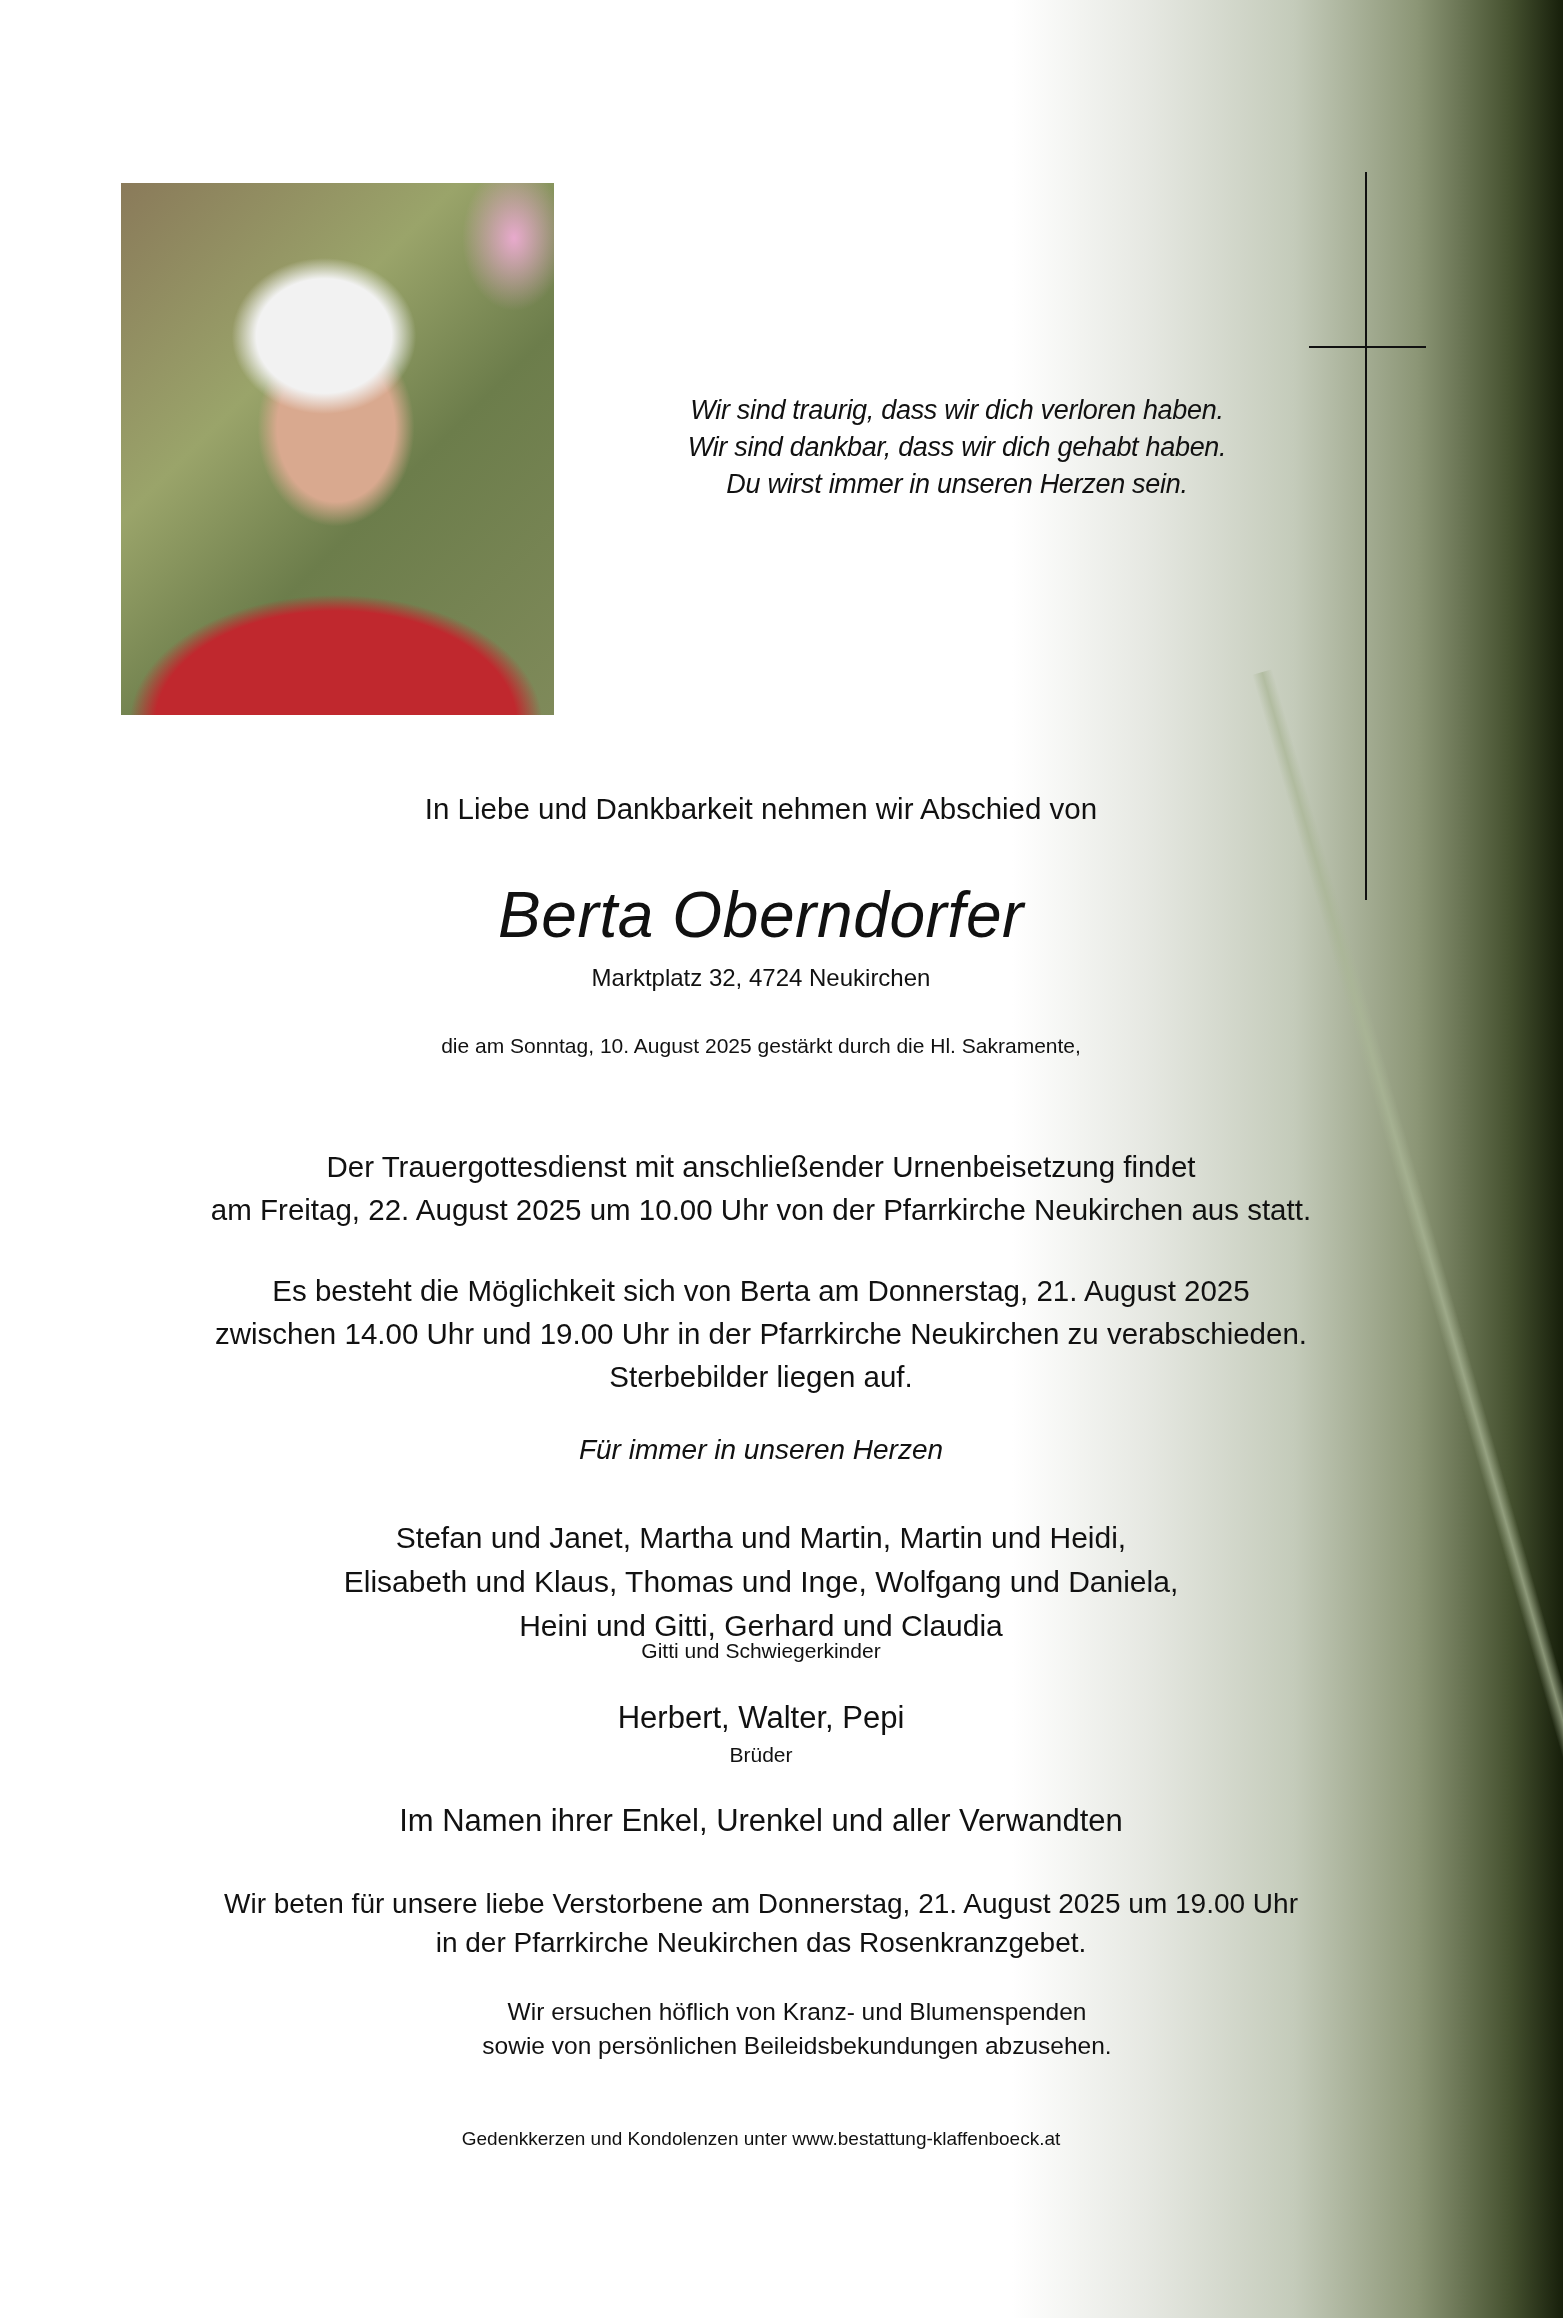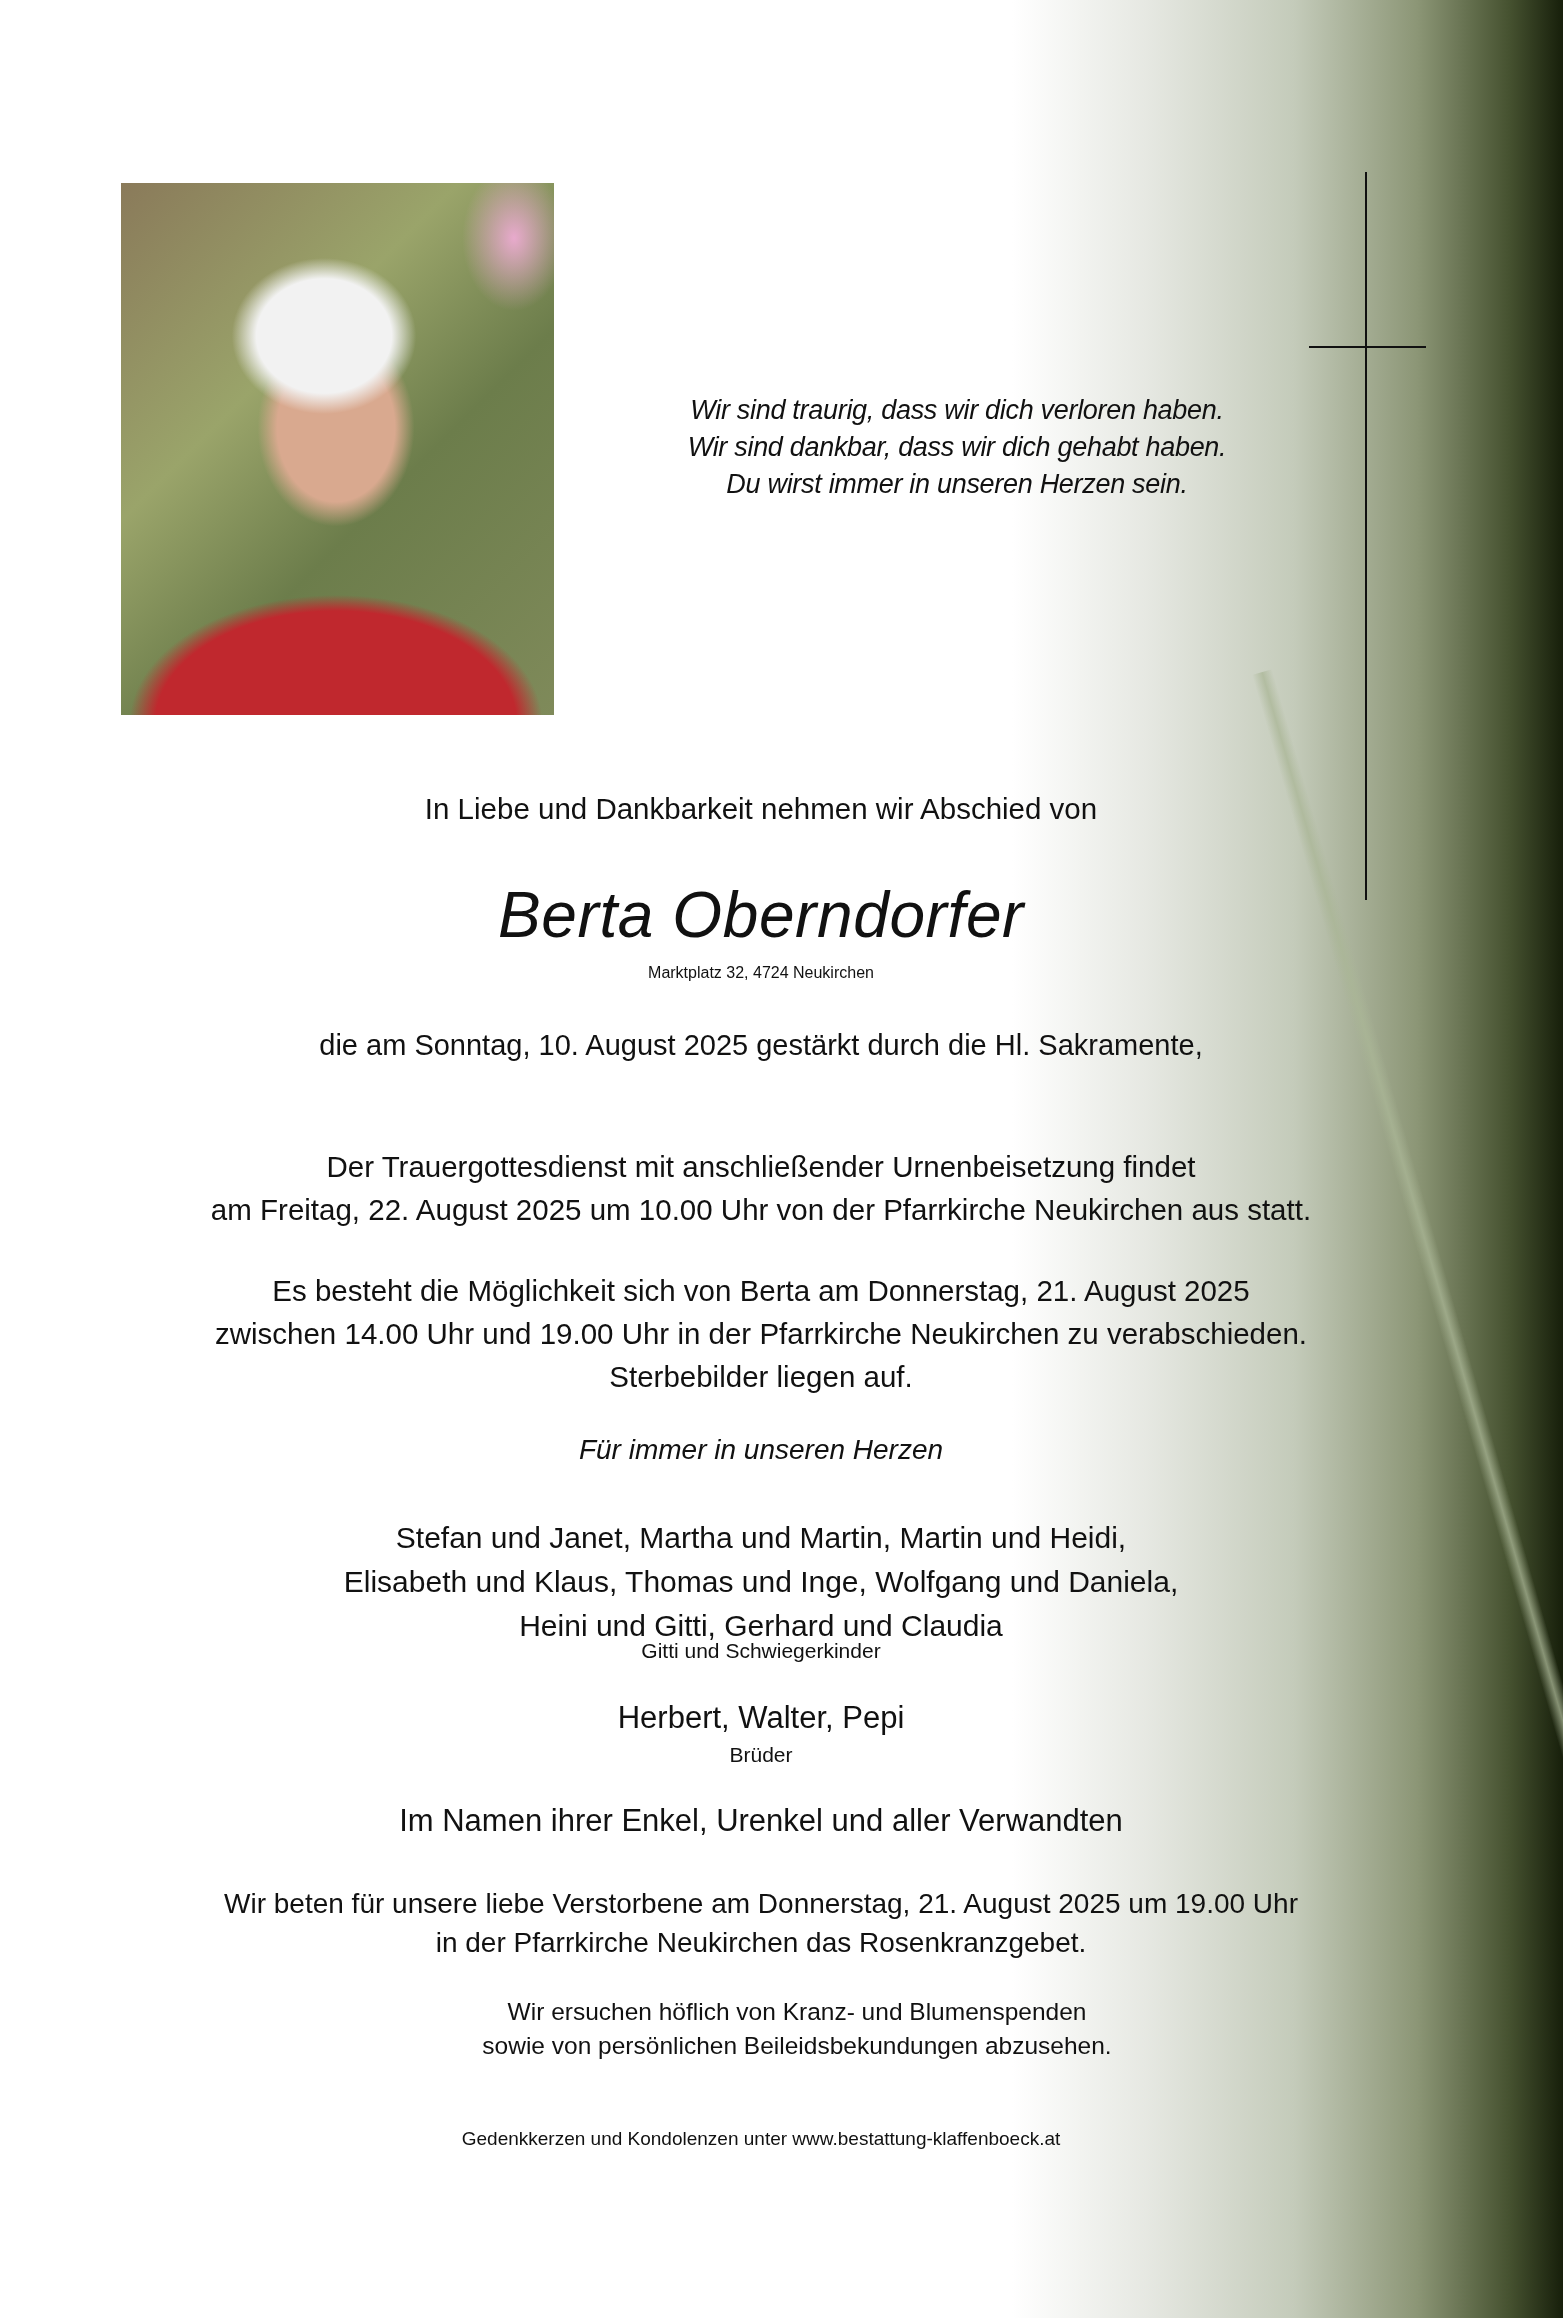--- a/index.html
+++ b/index.html
@@ -92,22 +92,22 @@
       letter-spacing: -0.3px;
     }
     .line { display: block; }
     .intro { top: 792px; font-size: 29.5px; }
     .name {
       top: 878px;
       font-size: 64px;
       font-style: italic;
       letter-spacing: 0.6px;
     }
-    .address { top: 964px; font-size: 16px; }
-    .p1 { top: 1024px; font-size: 29px; line-height: 43px; }
+    .address { top: 964px; font-size: 24px; }
+    .p1 { top: 1024px; font-size: 21px; line-height: 43px; }
     .p2 { top: 1145px; font-size: 29.5px; line-height: 43px; }
     .p3 { top: 1269px; font-size: 29.5px; line-height: 43px; }
     .motto { top: 1434px; font-size: 28px; font-style: italic; }
     .kids { top: 1516px; font-size: 30px; line-height: 44px; }
     .kids-label { top: 1639px; font-size: 21px; }
     .brothers { top: 1700px; font-size: 31px; }
     .brothers-label { top: 1743px; font-size: 21px; }
     .relatives { top: 1803px; font-size: 31px; }
     .rosary { top: 1884px; font-size: 28px; line-height: 39px; }
     .request { top: 1995px; font-size: 24.5px; line-height: 34px; padding-left: 36px; }

